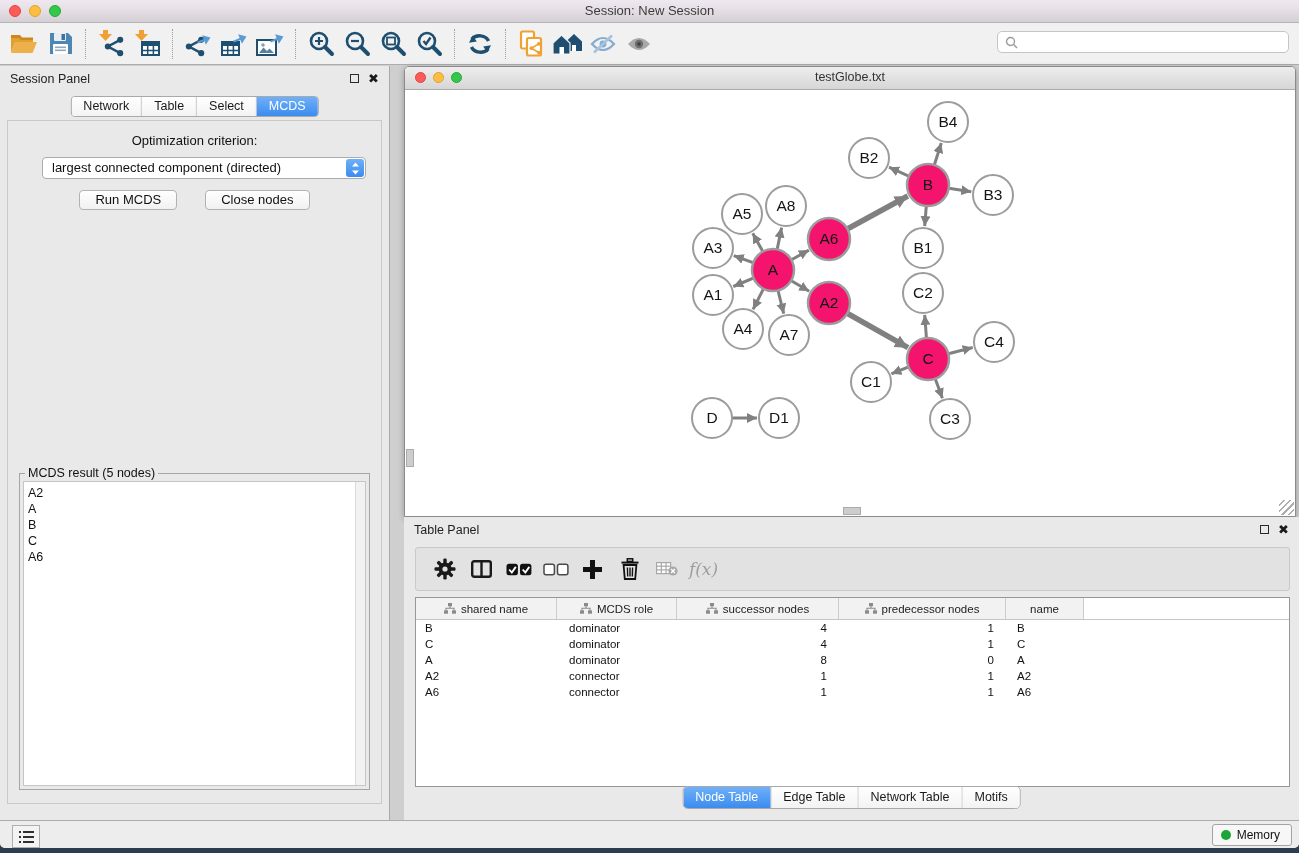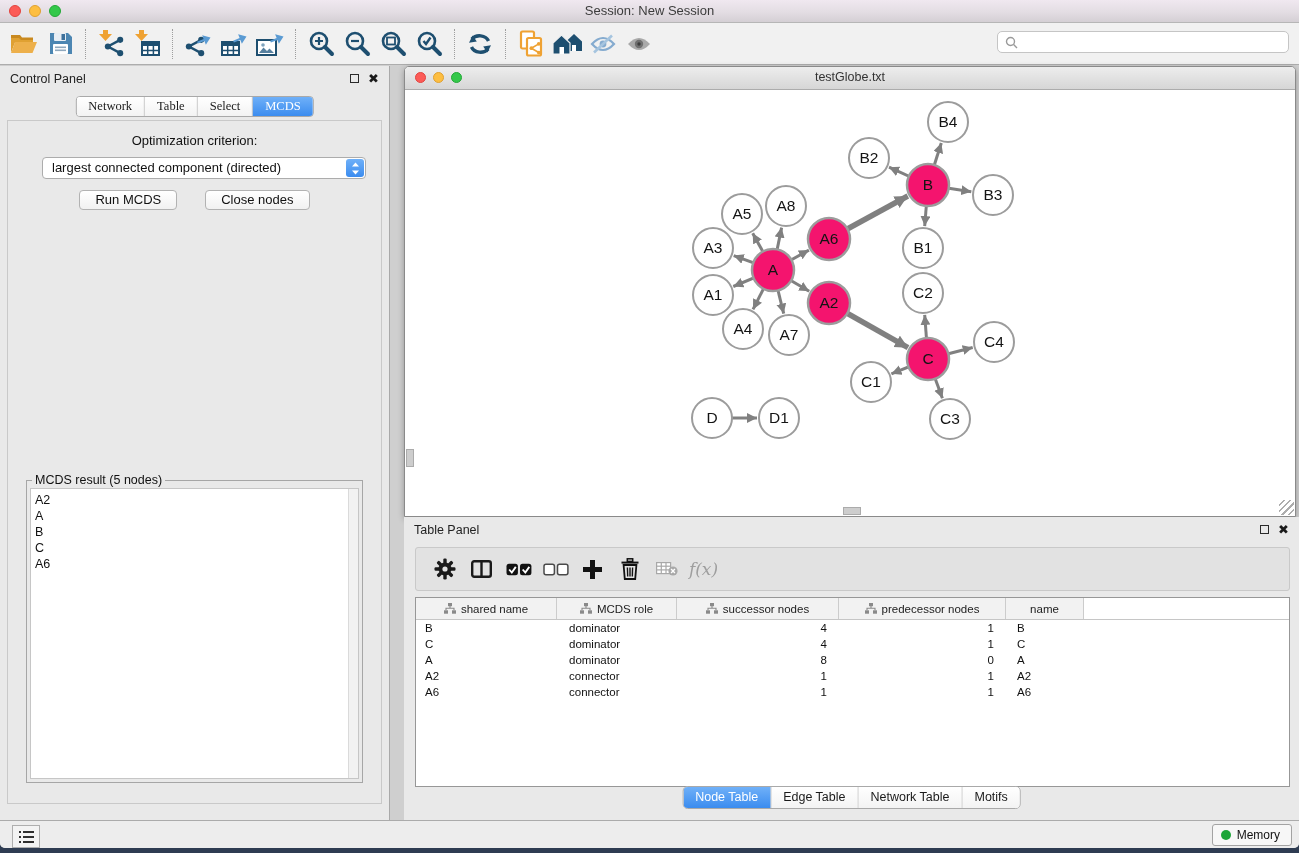--- a/index.html
+++ b/index.html
@@ -26,28 +26,28 @@
   
   .cp{position:absolute;left:0;top:66px;width:390px;height:754px;background:#E9E9E9;border-right:1px solid #A9A9A9;box-sizing:border-box;}
   .panel-title{position:absolute;left:10px;top:6px;font-size:12.5px;color:#222;}
   .panel-controls{position:absolute;right:10px;top:7px;display:flex;gap:9px;align-items:center;}
   .float-box{width:9px;height:9px;border:1.5px solid #2A2A2A;display:inline-block;box-sizing:border-box;}
   .close-x{font-size:13px;font-weight:bold;color:#1A1A1A;line-height:11px;}
   .segmented{display:flex;border:1px solid #A9A9A9;border-radius:4px;overflow:hidden;background:#FFF;}
   .seg{font-size:12.5px;line-height:19px;padding:0 12px;color:#1A1A1A;background:linear-gradient(#FFFFFF,#F3F3F3);border-right:1px solid #C3C3C3;white-space:nowrap;}
   .seg:last-child{border-right:none;}
   .seg.active{background:linear-gradient(#6FB0F8,#3B8CEF);color:#FFF;}
-  .cp-tabs{position:absolute;top:30px;left:50%;transform:translateX(-50%);font-family:Liberation Serif, serif;}
+  .cp-tabs{position:absolute;top:30px;left:50%;transform:translateX(-50%);}
   .cp-content{position:absolute;left:7px;right:7px;top:54px;bottom:16px;background:#E9E9E9;border:1px solid #C9C9C9;}
   .opt-label{margin-top:12px;text-align:center;font-size:13px;color:#111;}
   .dropdown{position:absolute;left:34px;top:36px;width:313px;height:20px;background:#FFF;border:1px solid #ACACAC;border-radius:4px;font-size:13px;line-height:20px;padding-left:9px;color:#111;box-sizing:content-box;}
   .dd-stepper{position:absolute;right:1px;top:1px;width:18px;height:18px;border-radius:3px;background:linear-gradient(#6FB0F8,#3B8CEF);display:flex;align-items:center;justify-content:center;}
   .cp-buttons{position:absolute;left:0;right:0;top:69px;display:flex;justify-content:center;gap:28px;}
   .btn{height:20px;padding:0 15px;background:linear-gradient(#FFFFFF,#F1F1F1);border:1px solid #B2B2B2;border-radius:4px;font-size:13px;line-height:18px;color:#111;font-family:inherit;}
-  .result-fieldset{position:absolute;left:2px;right:2px;top:336px;bottom:4px;border:1px solid #A6A6A6;margin:16px;padding:0;}
+  .result-fieldset{position:absolute;left:2px;right:2px;top:336px;bottom:4px;border:1px solid #A6A6A6;margin:9px;padding:0;}
   .result-fieldset legend{font-size:12.5px;color:#111;padding:0 3px;margin-left:5px;}
   .result-list{position:absolute;left:3px;right:3px;top:1px;bottom:3px;background:#FFF;border:1px solid #C6C6C6;overflow:hidden;}
   .result-scroll{position:absolute;top:0;bottom:0;right:0;width:9px;background:#F2F2F2;border-left:1px solid #DADADA;}
   .result-items{padding:3px 0 0 4px;margin:0;list-style:none;}
   .result-items li{font-size:12.5px;line-height:16px;color:#111;}
 
   
   .nw{position:absolute;left:404px;top:66px;width:892px;height:451px;background:#FFF;border:1px solid #8A8A8A;border-radius:5px 5px 0 0;box-shadow:0 2px 6px rgba(0,0,0,.28);box-sizing:border-box;}
   .nw-titlebar{position:relative;height:22px;background:linear-gradient(#EDEDED,#D6D6D6);border-bottom:1px solid #ACACAC;border-radius:4px 4px 0 0;}
   .nw-titlebar .lights{left:10px;top:5px;gap:7px;}
@@ -293,21 +293,21 @@
             <svg width="26" height="18" viewBox="0 0 26 18">
               <path d="M2 9 Q13 -3 24 9 Q13 21 2 9 Z" fill="#A9A9A9"></path>
               <circle cx="13" cy="9" r="4.2" fill="#6F6F6F"></circle>
               <circle cx="13" cy="9" r="1.7" fill="#3D3D3D"></circle>
             </svg>
           </span>
         </div>
       </div>
 
     <div class="cp">
-      <div class="panel-title">Control Panel</div>
+      <div class="panel-title">Session Panel</div>
       <div class="panel-controls">
         <span class="float-box"></span>
         <span class="close-x">✖</span>
       </div>
       <div class="segmented cp-tabs">
           <div class="seg">Network</div>
           <div class="seg">Table</div>
           <div class="seg">Select</div>
           <div class="seg active">MCDS</div>
         </div>

